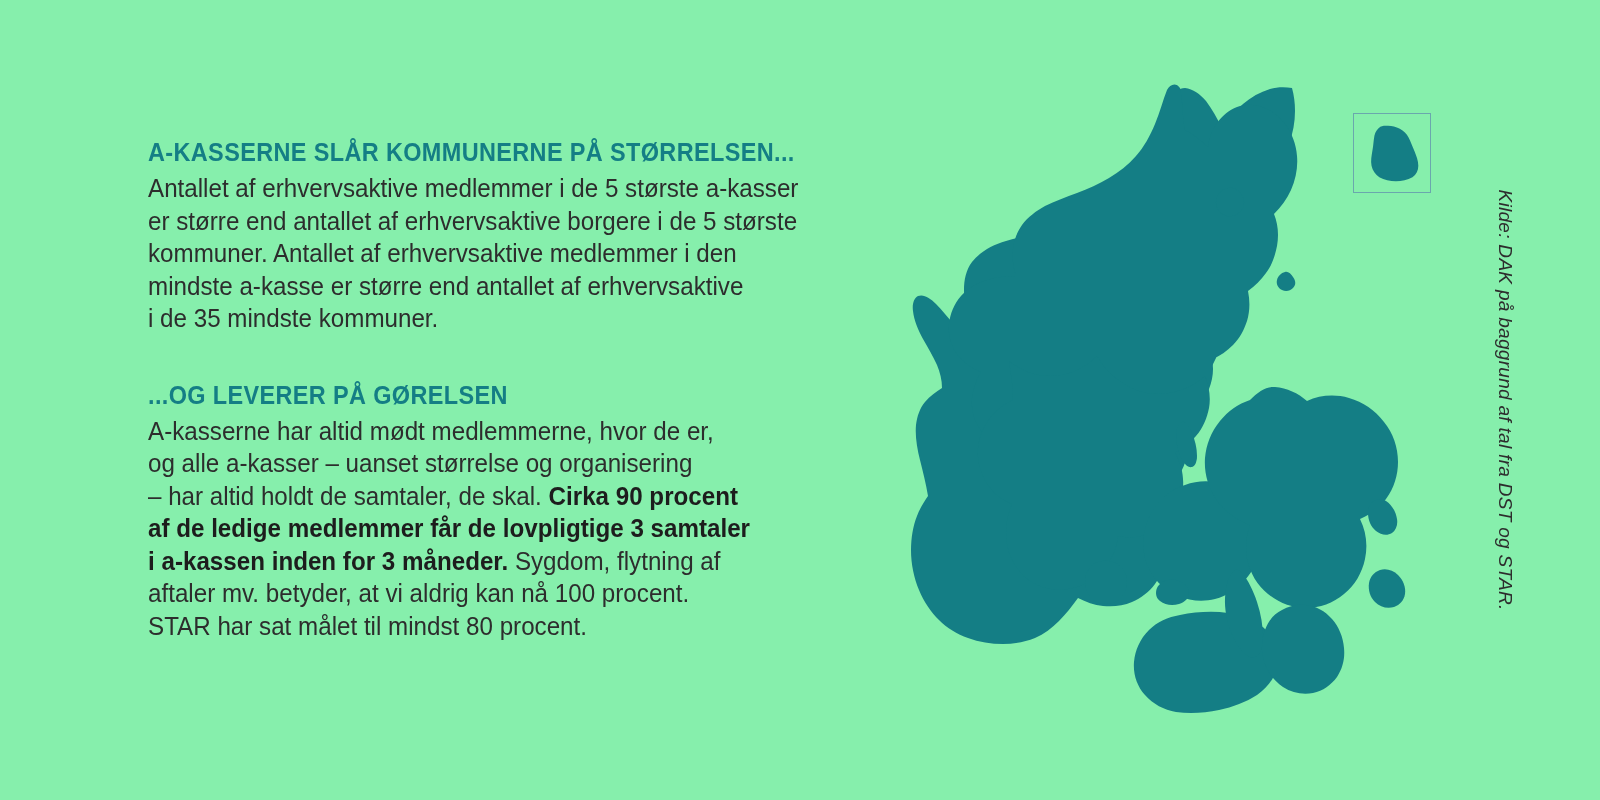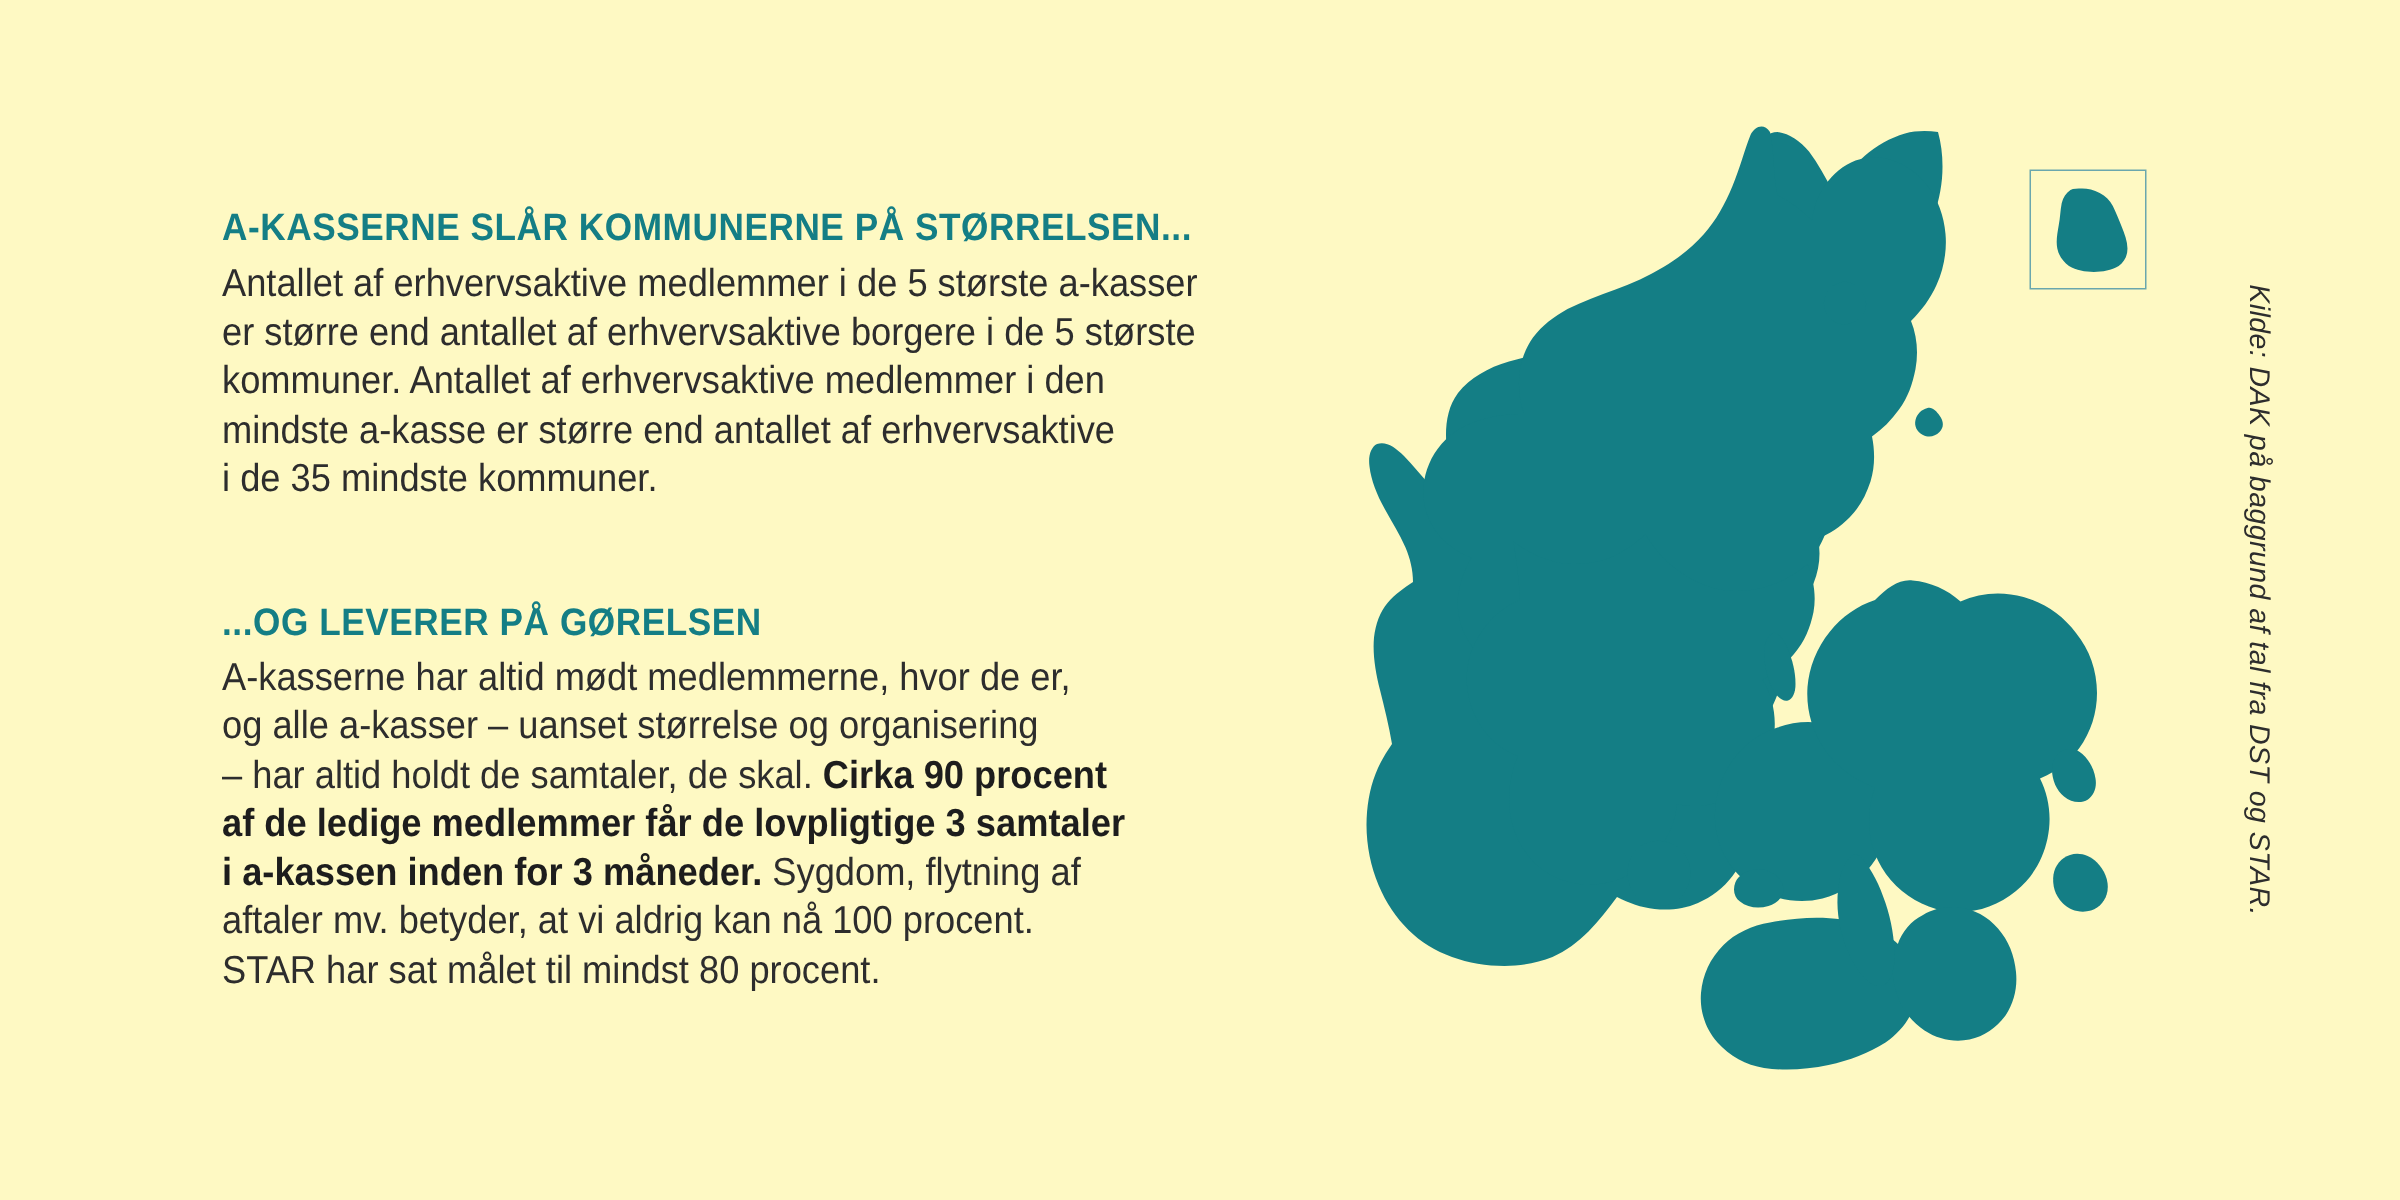--- a/index.html
+++ b/index.html
@@ -11,32 +11,32 @@
     height: 800px;
     overflow: hidden;
     background: #bdd7da;
     font-family: "Liberation Sans", sans-serif;
     position: relative;
   }
   #infographic {
     position: relative;
     width: 1600px;
     height: 800px;
-    background: #fef9c3;
+    background: #86efac;
   }
 
   
   .text-column {
     position: absolute;
     left: 148px;
     top: 138px;
     width: 760px;
   }
   .block { margin: 0 0 0 0; }
-  .block + .block { margin-top: 66px; }
+  .block + .block { margin-top: 46px; }
 
   .block-heading {
     color: #147e85;
     font-family: "Liberation Sans Narrow", "Liberation Sans", sans-serif;
     font-weight: bold;
     font-size: 25.5px;
     letter-spacing: 0.4px;
     line-height: 1.1;
     margin: 0 0 6px 0;
     transform: scaleX(0.92);

